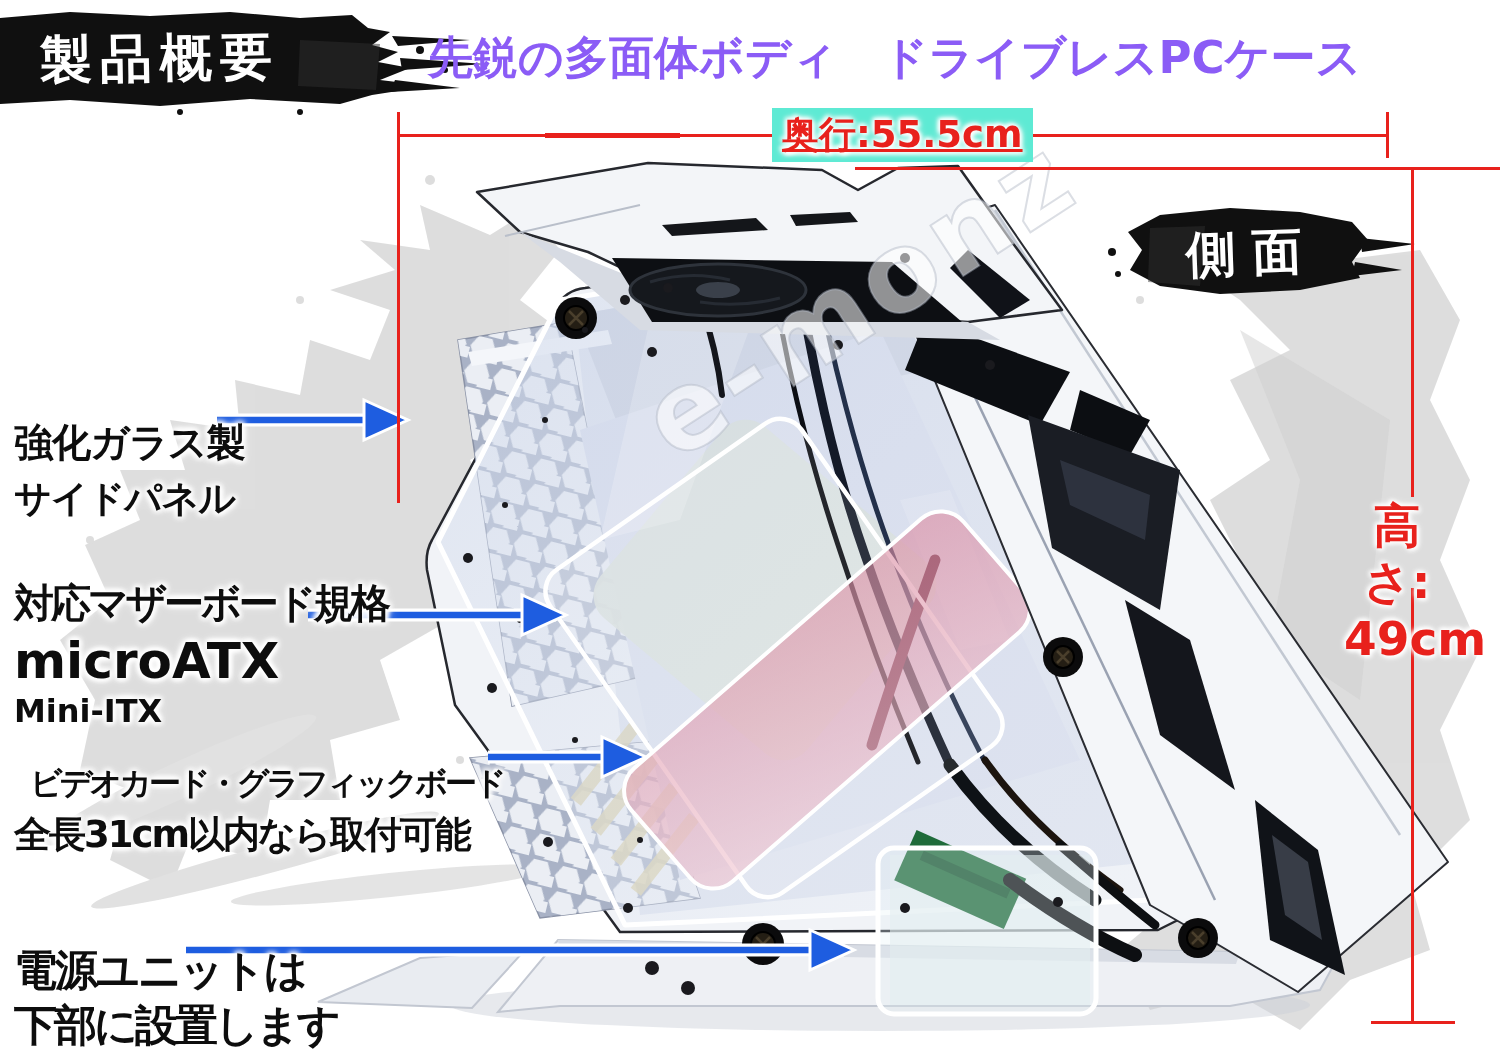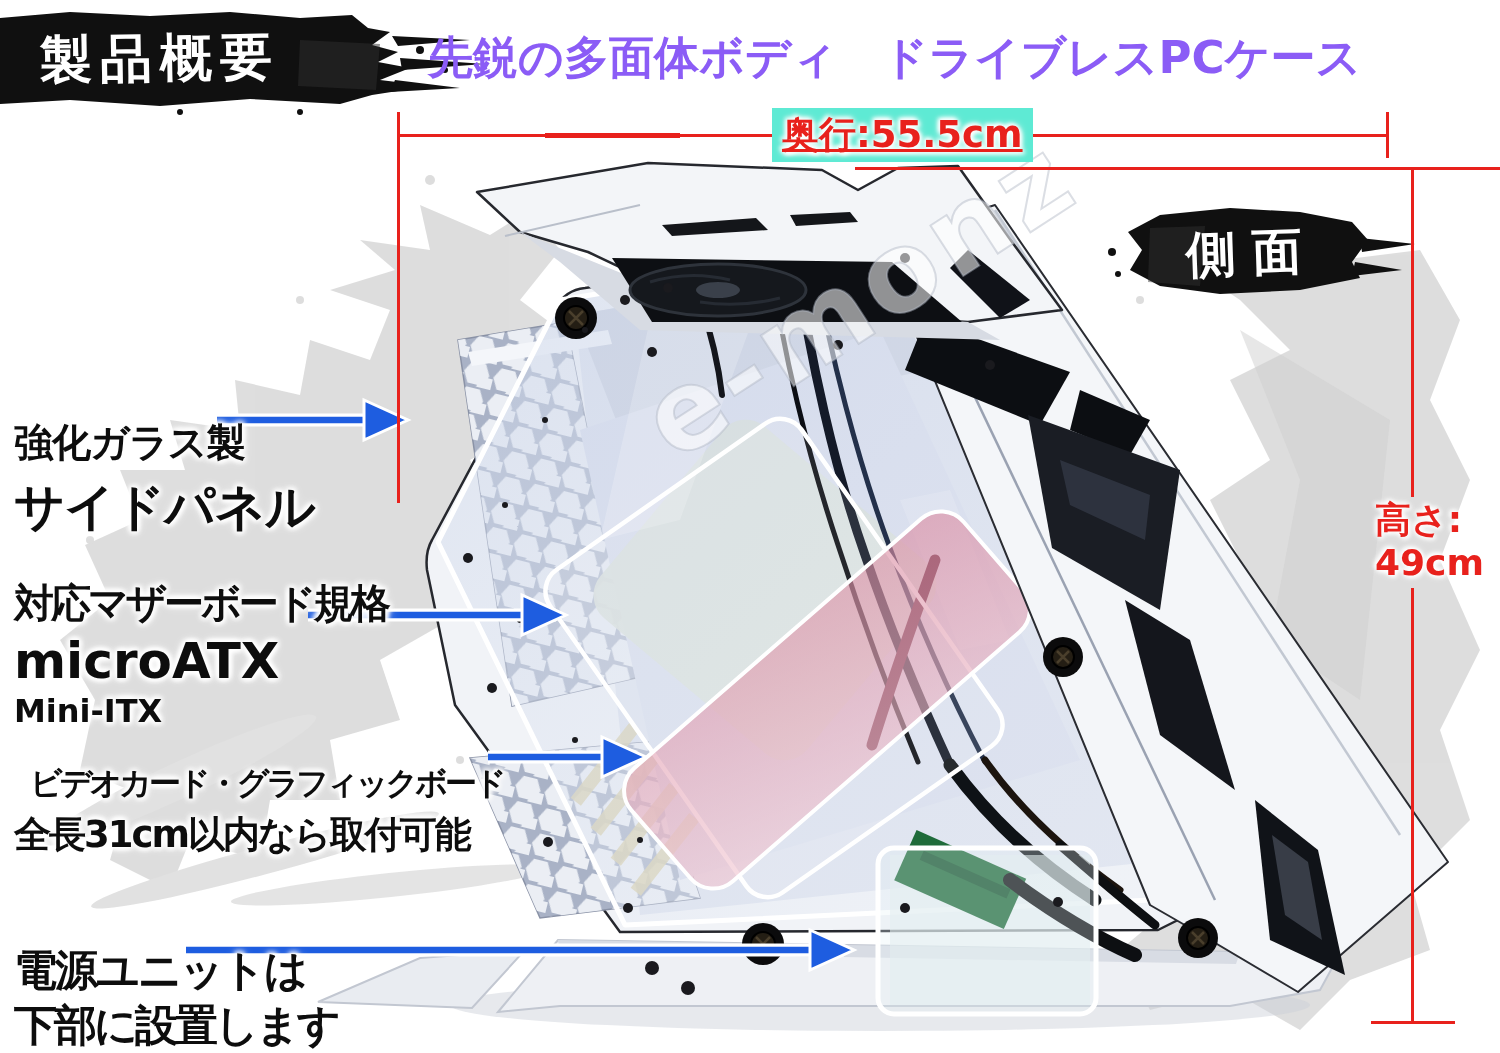--- a/index.html
+++ b/index.html
@@ -11,21 +11,21 @@
   #badge-text{left:40px;top:24px;font-size:52px;letter-spacing:8px;transform:rotate(-1deg);}
   #side-view-text{left:1186px;top:220px;font-size:50px;letter-spacing:16px;transform:rotate(-2deg);}
   
   #main-title{left:428px;top:28px;width:920px;font-size:45px;font-weight:900;color:#8b5cf6;
               letter-spacing:0px;white-space:nowrap;z-index:6;}
   
   .redline{background:#e8211c;z-index:4;}
   .red-label{color:#e8211c;font-weight:900;z-index:5;
              text-shadow:0 0 5px #fff,0 0 8px #fff,2px 2px 4px #fff,-2px -2px 4px #fff;}
   #depth-label{left:772px;top:108px;font-size:37px;background:#5eead4;padding:2px 10px;text-decoration:underline;}
-  #height-label{left:1375px;top:498px;width:106px;font-size:36px;line-height:1.2;text-align:left;}
+  #height-label{left:1344px;top:498px;width:106px;font-size:47px;line-height:1.2;text-align:center;}
   
   .anno{color:#0d0d0d;font-weight:900;z-index:5;white-space:nowrap;
         text-shadow:0 0 6px #fff,0 0 12px #fff,2px 2px 5px #fff,-2px -2px 5px #fff,2px -2px 5px #fff,-2px 2px 5px #fff;margin-top:40px;}
   .jp{letter-spacing:-1px;}
 </style>
 </head>
 <body>
 
 <svg class="abs" style="left:0;top:0;z-index:1" width="1500" height="1053" viewBox="0 0 1500 1053">
   <defs>
@@ -257,21 +257,21 @@
 <div class="abs" id="main-title">先鋭の多面体ボディ　ドライブレスPCケース</div>
 <div class="abs brush-text" id="side-view-text">側面</div>
 
 <div class="abs red-label" id="depth-label">奥行:55.5cm</div>
 <div class="abs red-label" id="height-label">
   <div>高さ:</div>
   <div>49cm</div>
 </div>
 
 <div class="abs anno jp" style="left:14px;top:376px;font-size:39px;">強化ガラス製</div>
-<div class="abs anno jp" style="left:14px;top:434px;font-size:50px;">サイドパネル</div>
+<div class="abs anno jp" style="left:14px;top:434px;font-size:37px;">サイドパネル</div>
 
 <div class="abs anno jp" style="left:14px;top:536px;font-size:40px;letter-spacing:-3px;">対応マザーボード規格</div>
 <div class="abs anno" style="left:14px;top:592px;font-size:50px;">microATX</div>
 <div class="abs anno" style="left:14px;top:652px;font-size:32px;">Mini-ITX</div>
 
 <div class="abs anno jp" style="left:30px;top:722px;font-size:32px;letter-spacing:-3px;">ビデオカード・グラフィックボード</div>
 <div class="abs anno jp" style="left:14px;top:770px;font-size:37px;letter-spacing:-2px;">全長31cm以内なら取付可能</div>
 
 <div class="abs anno jp" style="left:14px;top:902px;font-size:43px;letter-spacing:-2px;">電源ユニットは</div>
 <div class="abs anno jp" style="left:14px;top:957px;font-size:43px;letter-spacing:-3px;">下部に設置します</div>

